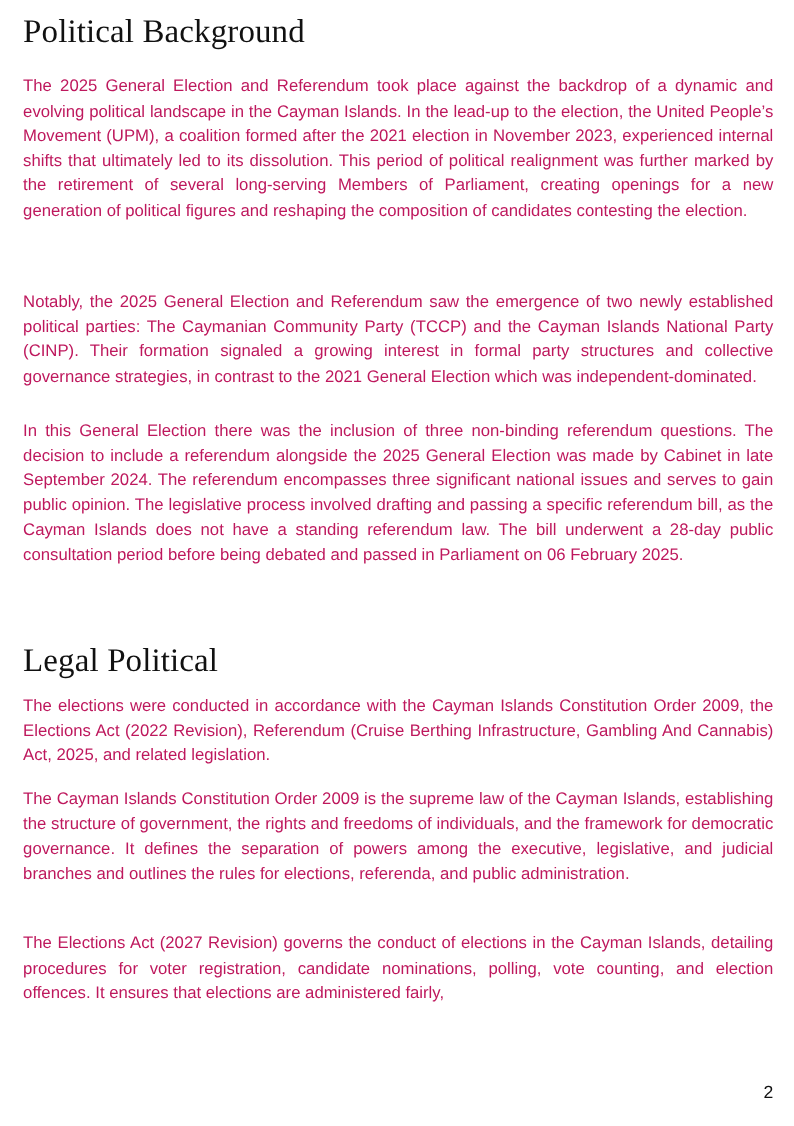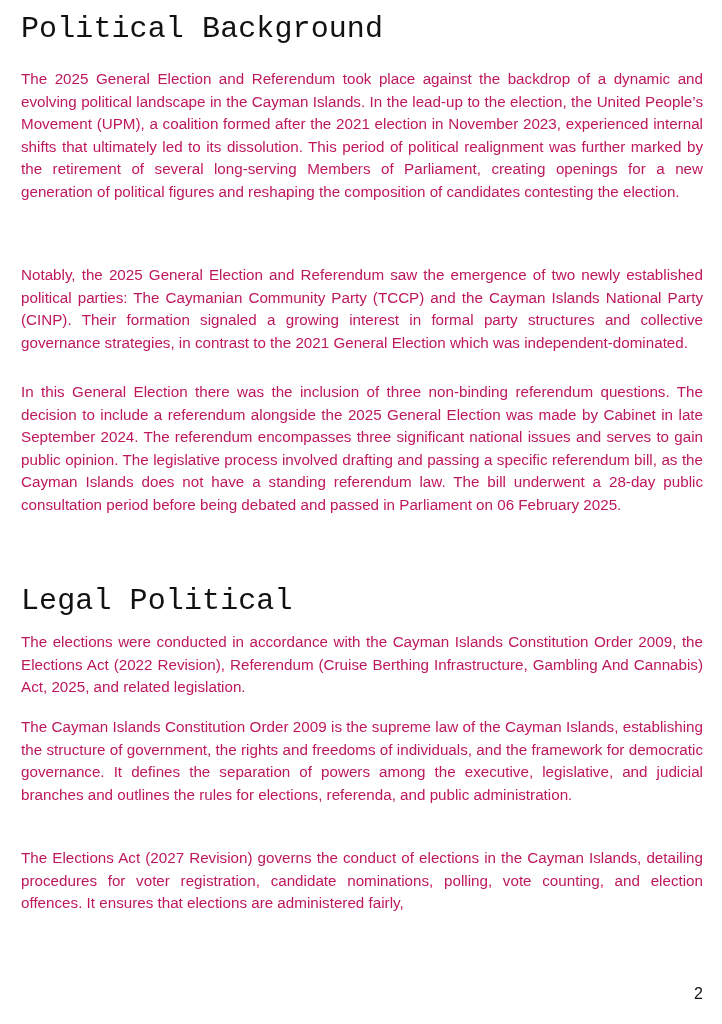--- a/index.html
+++ b/index.html
@@ -15,21 +15,21 @@
       color: #1a1a1a;
       font-family: "Liberation Sans", sans-serif;
     }
     .page {
       position: absolute;
       left: 21px;
       top: 0;
       width: 682px;
     }
     h1 {
-      font-family: Liberation Mono, monospace;
+      font-family: Liberation Serif, serif;
       font-weight: 400;
       font-size: 30px;
       line-height: 36px;
       margin: 0;
       color: #111111;
       letter-spacing: 0.1px;
     }
     #h-political {
       position: absolute;
       top: 11px;

